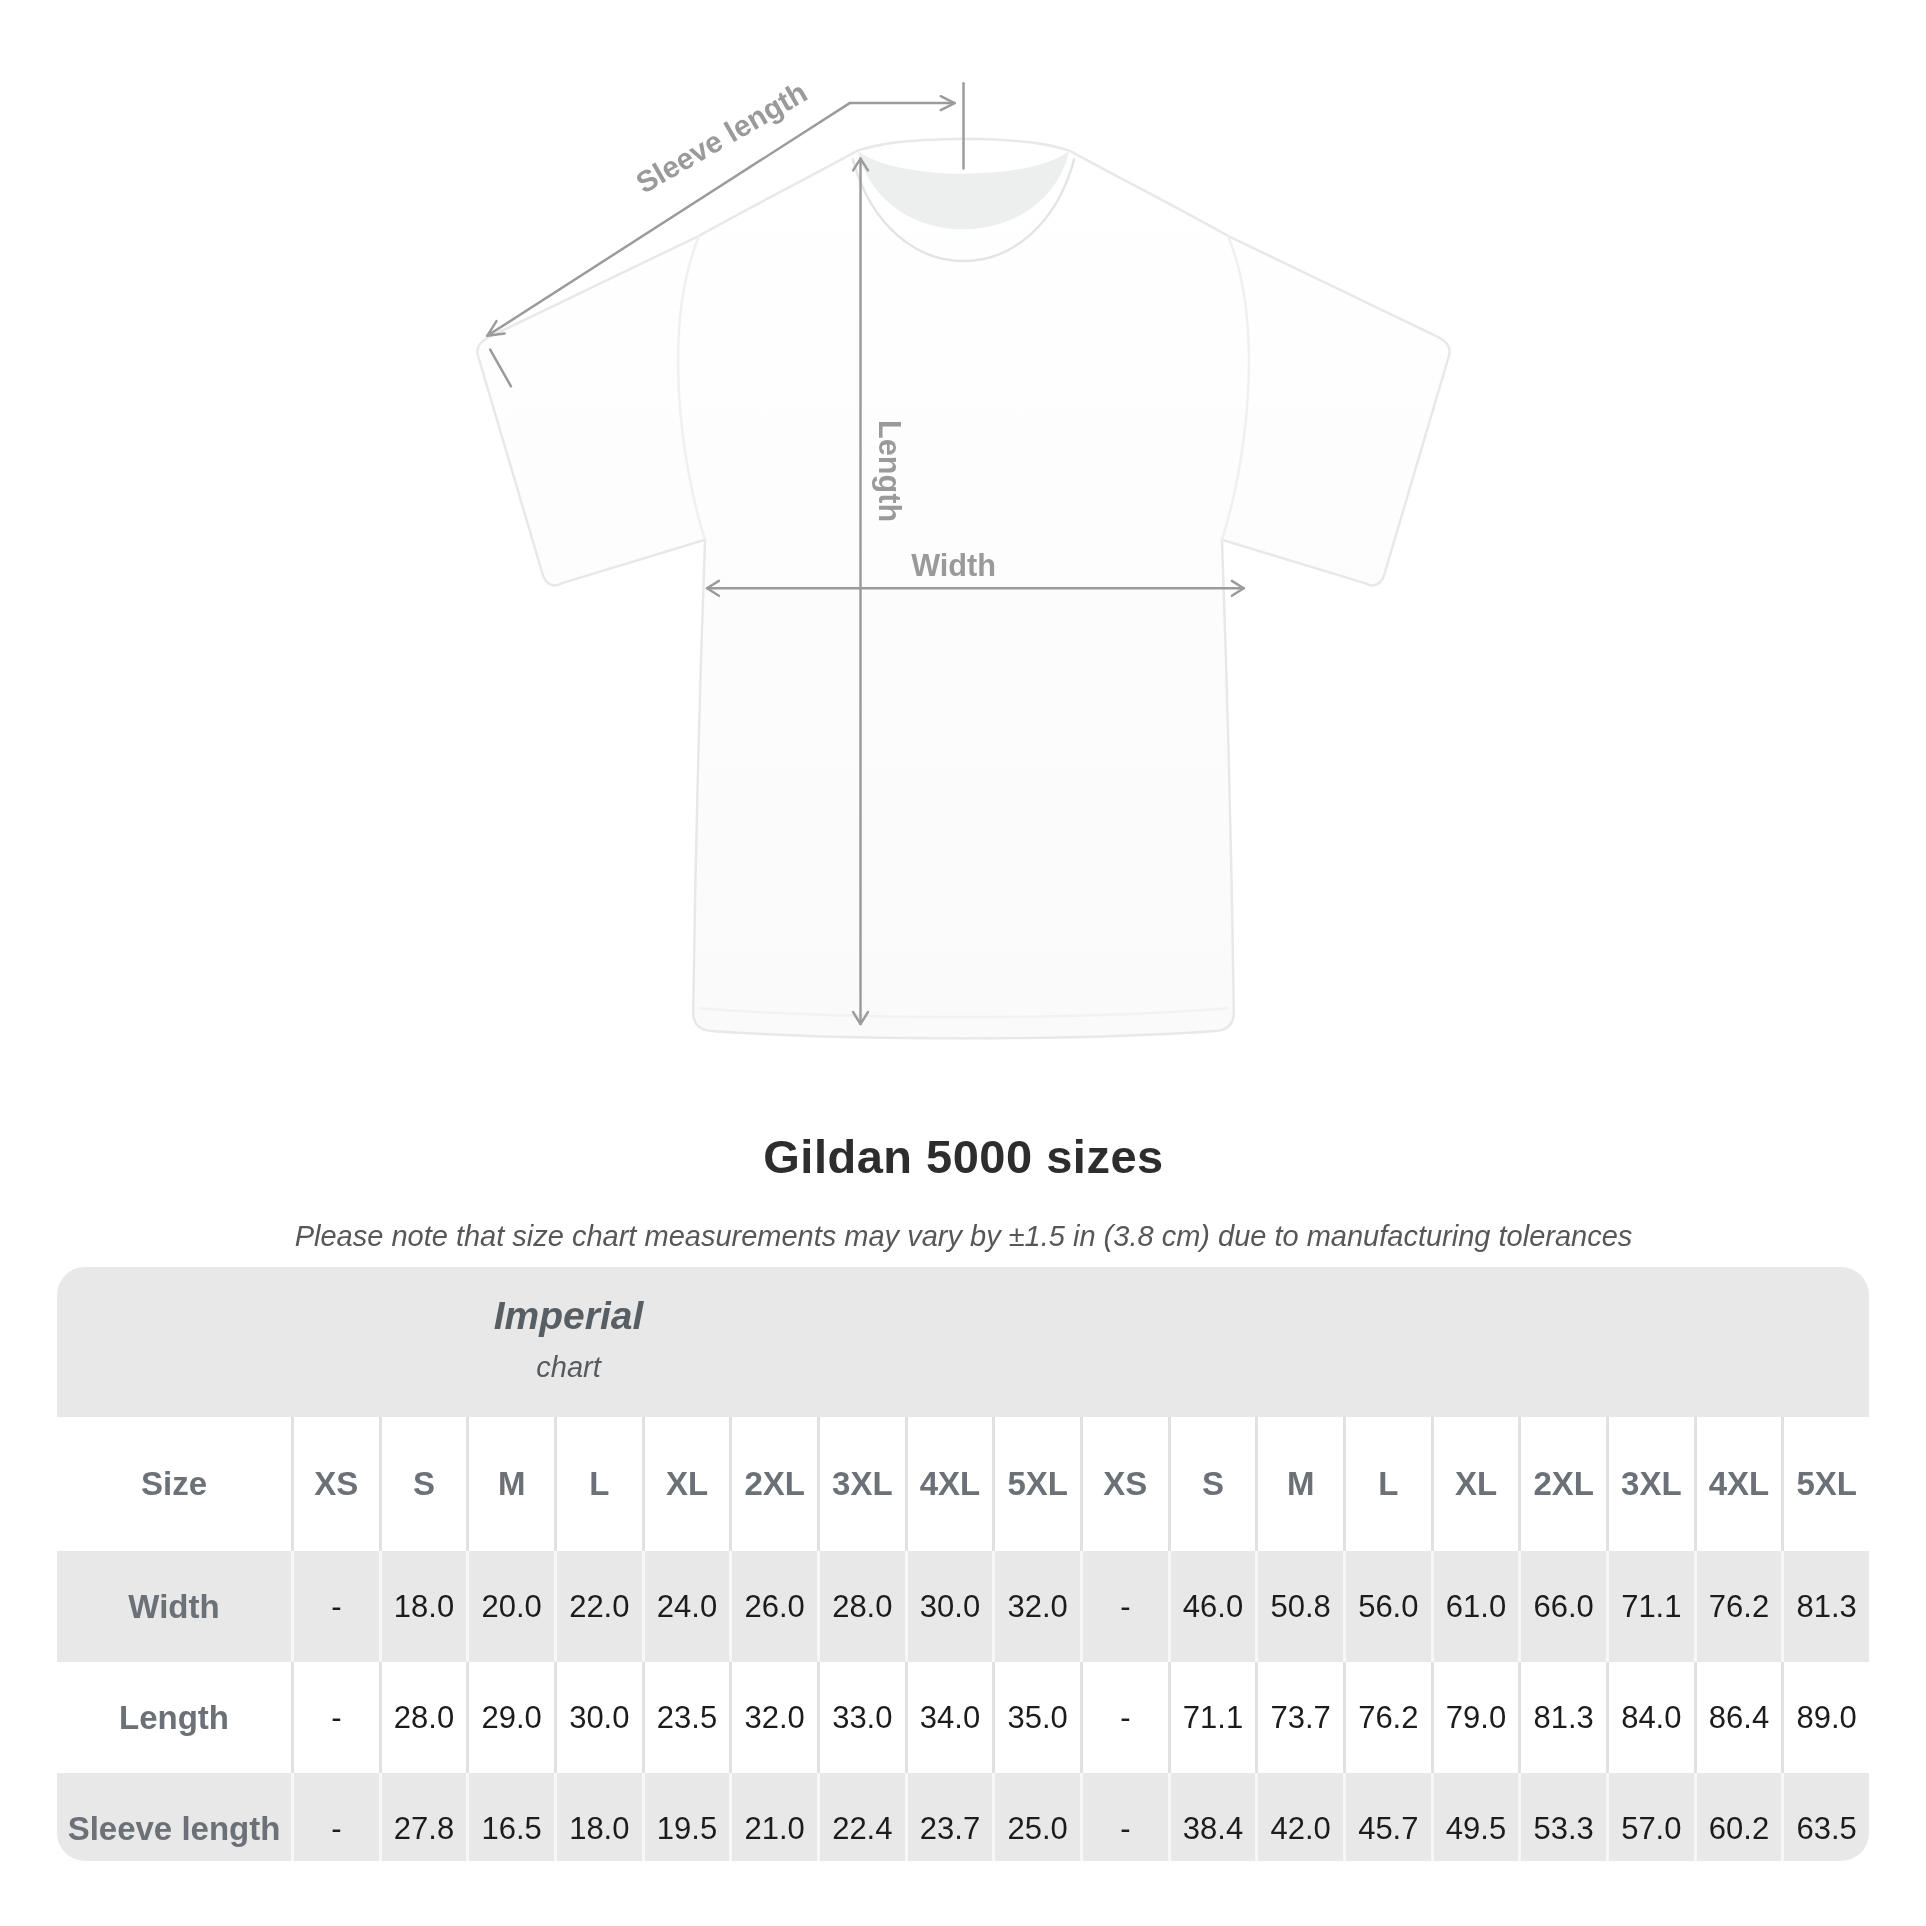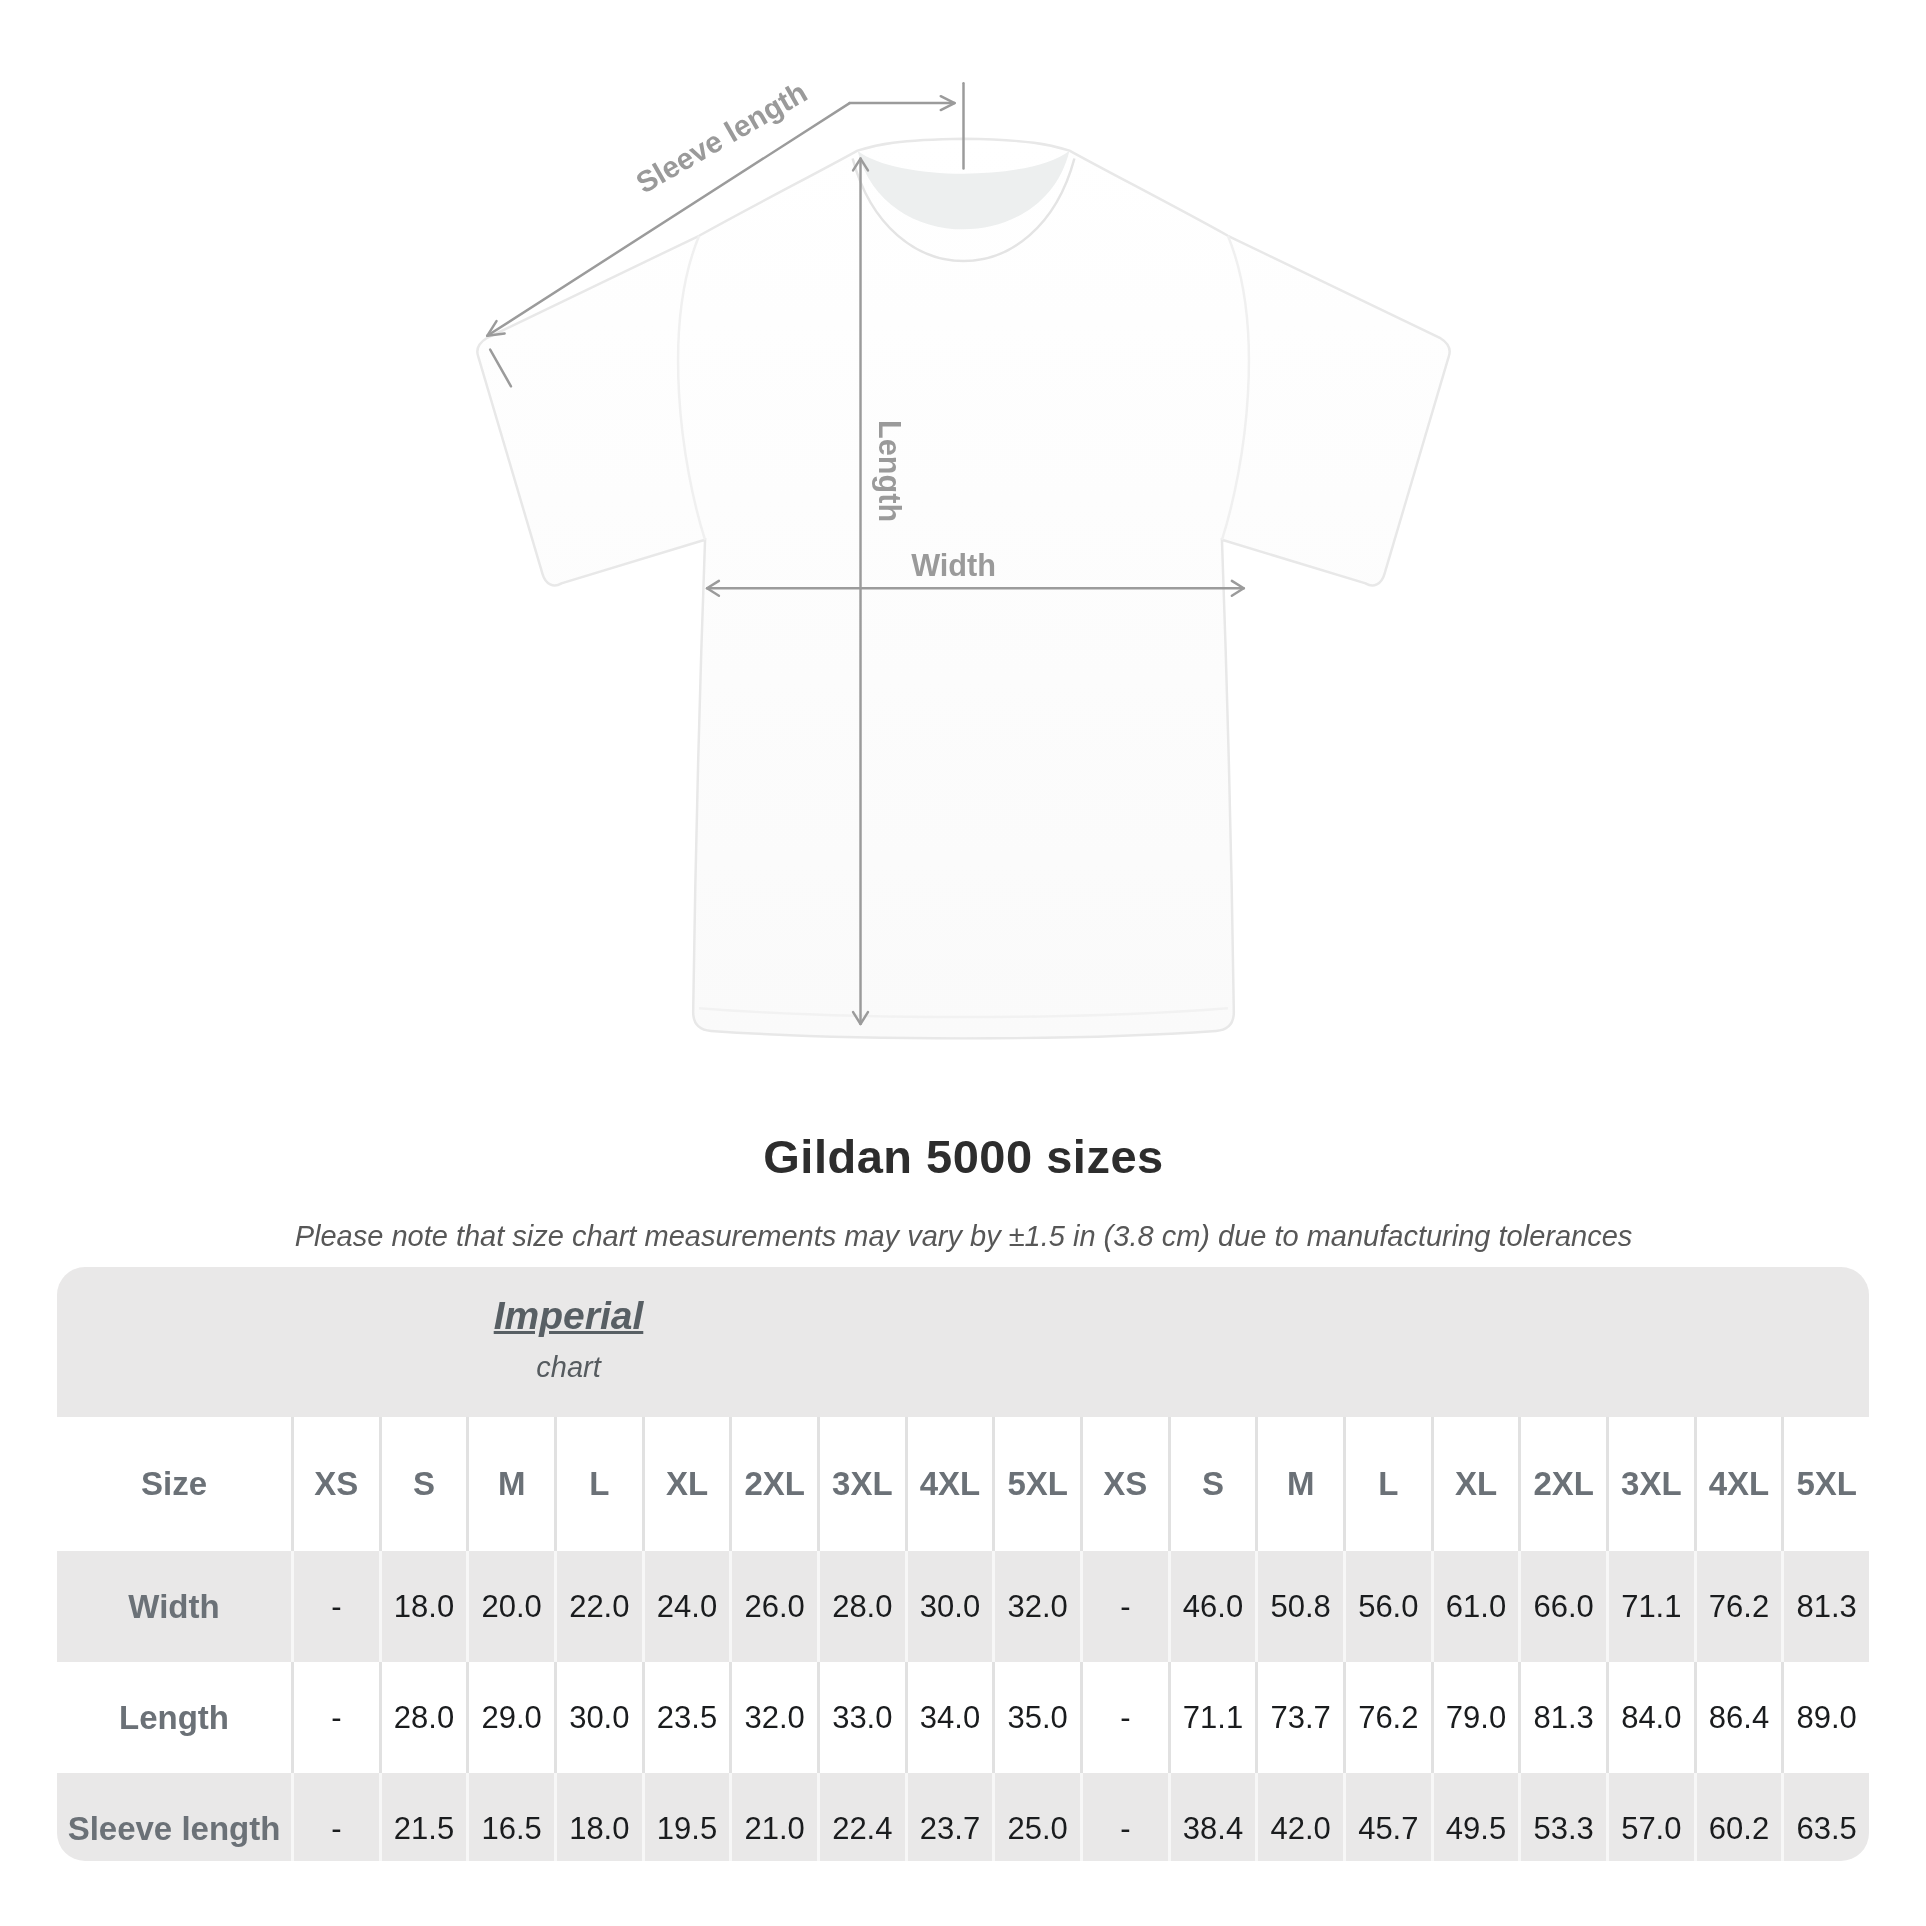--- a/index.html
+++ b/index.html
@@ -13,21 +13,21 @@
   .title{position:absolute;left:0;top:1129px;width:1927px;text-align:center;
          font-size:47px;font-weight:bold;color:#2d2d2d;letter-spacing:0.5px;}
   .subtitle{position:absolute;left:0;top:1192px;width:1927px;text-align:center;
             font-size:29px;font-style:italic;color:#575757;margin-top:28px;}
 
   
   .sizetable{position:absolute;left:57px;top:1267px;width:1812px;height:594px;
              border-radius:28px;overflow:hidden;background:#ffffff;}
   .units-row{height:150px;display:grid;grid-template-columns:1023px 1fr;background:#e9e8e8;}
   .unit{text-align:center;padding-top:27px;box-sizing:border-box;}
-  .uname{font-size:39px;font-weight:bold;font-style:italic;color:#585f64;text-decoration:underline;}
+  .uname{font-size:39px;font-weight:bold;font-style:italic;color:#585f64;}
   .usub{font-size:29px;font-style:italic;color:#565b5f;margin-top:13px;}
 
   .grid-row{display:grid;grid-template-columns:234px repeat(18,1fr);}
   .cell{display:flex;align-items:center;justify-content:center;height:100%;}
   .grid-row .cell + .cell{border-left:3px solid var(--sep);}
   .sizes{height:134px;background:#ffffff;--sep:#e1e1e1;}
   .data{height:111px;}
   .data.odd{background:#e9e8e8;--sep:#f7f7f7;}
   .data.even{background:#ffffff;--sep:#e1e1e1;}
   .lab,.sz{font-weight:bold;color:#6b7177;font-size:33px;}
@@ -177,21 +177,21 @@
         <div class="cell val">79.0</div>
         <div class="cell val">81.3</div>
         <div class="cell val">84.0</div>
         <div class="cell val">86.4</div>
         <div class="cell val">89.0</div>
       </div>
 
     <div class="grid-row data odd" id="row-2">
       <div class="cell lab">Sleeve length</div>
     <div class="cell val">-</div>
-        <div class="cell val">21.5</div>
+        <div class="cell val">27.8</div>
         <div class="cell val">16.5</div>
         <div class="cell val">18.0</div>
         <div class="cell val">19.5</div>
         <div class="cell val">21.0</div>
         <div class="cell val">22.4</div>
         <div class="cell val">23.7</div>
         <div class="cell val">25.0</div>
         <div class="cell val">-</div>
         <div class="cell val">38.4</div>
         <div class="cell val">42.0</div>

